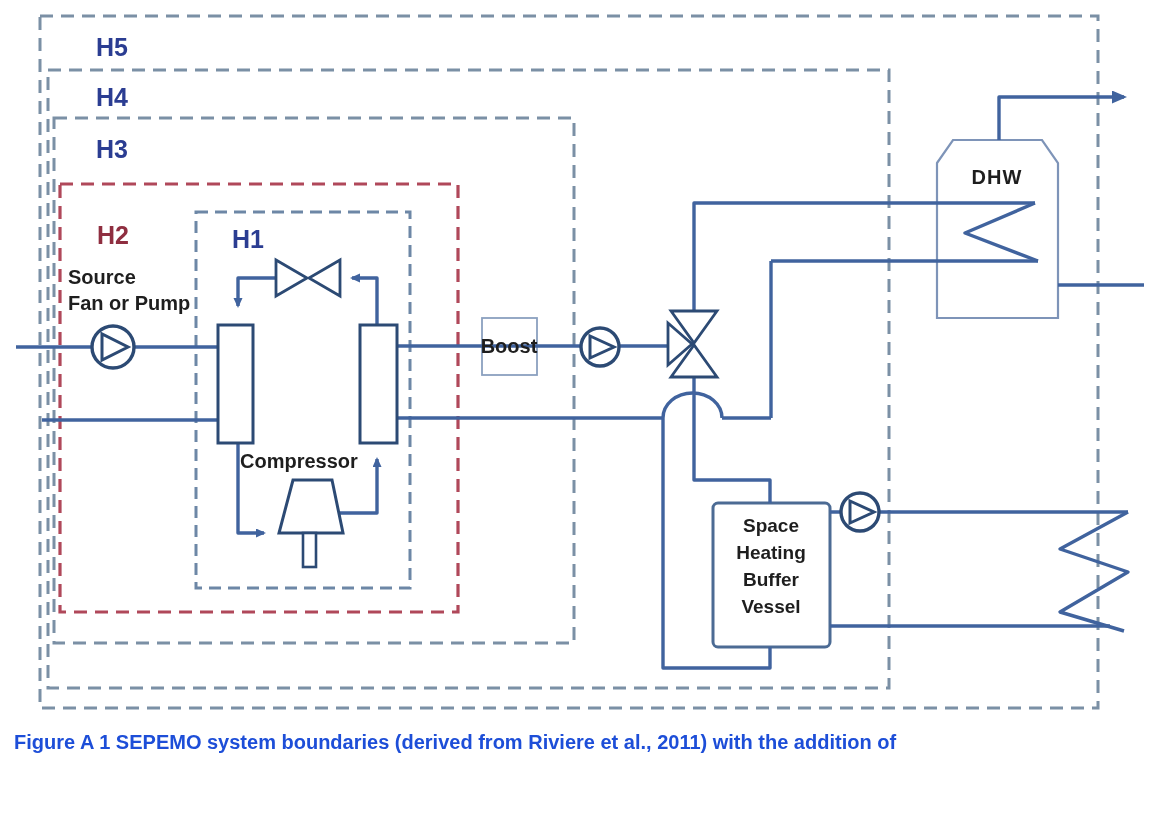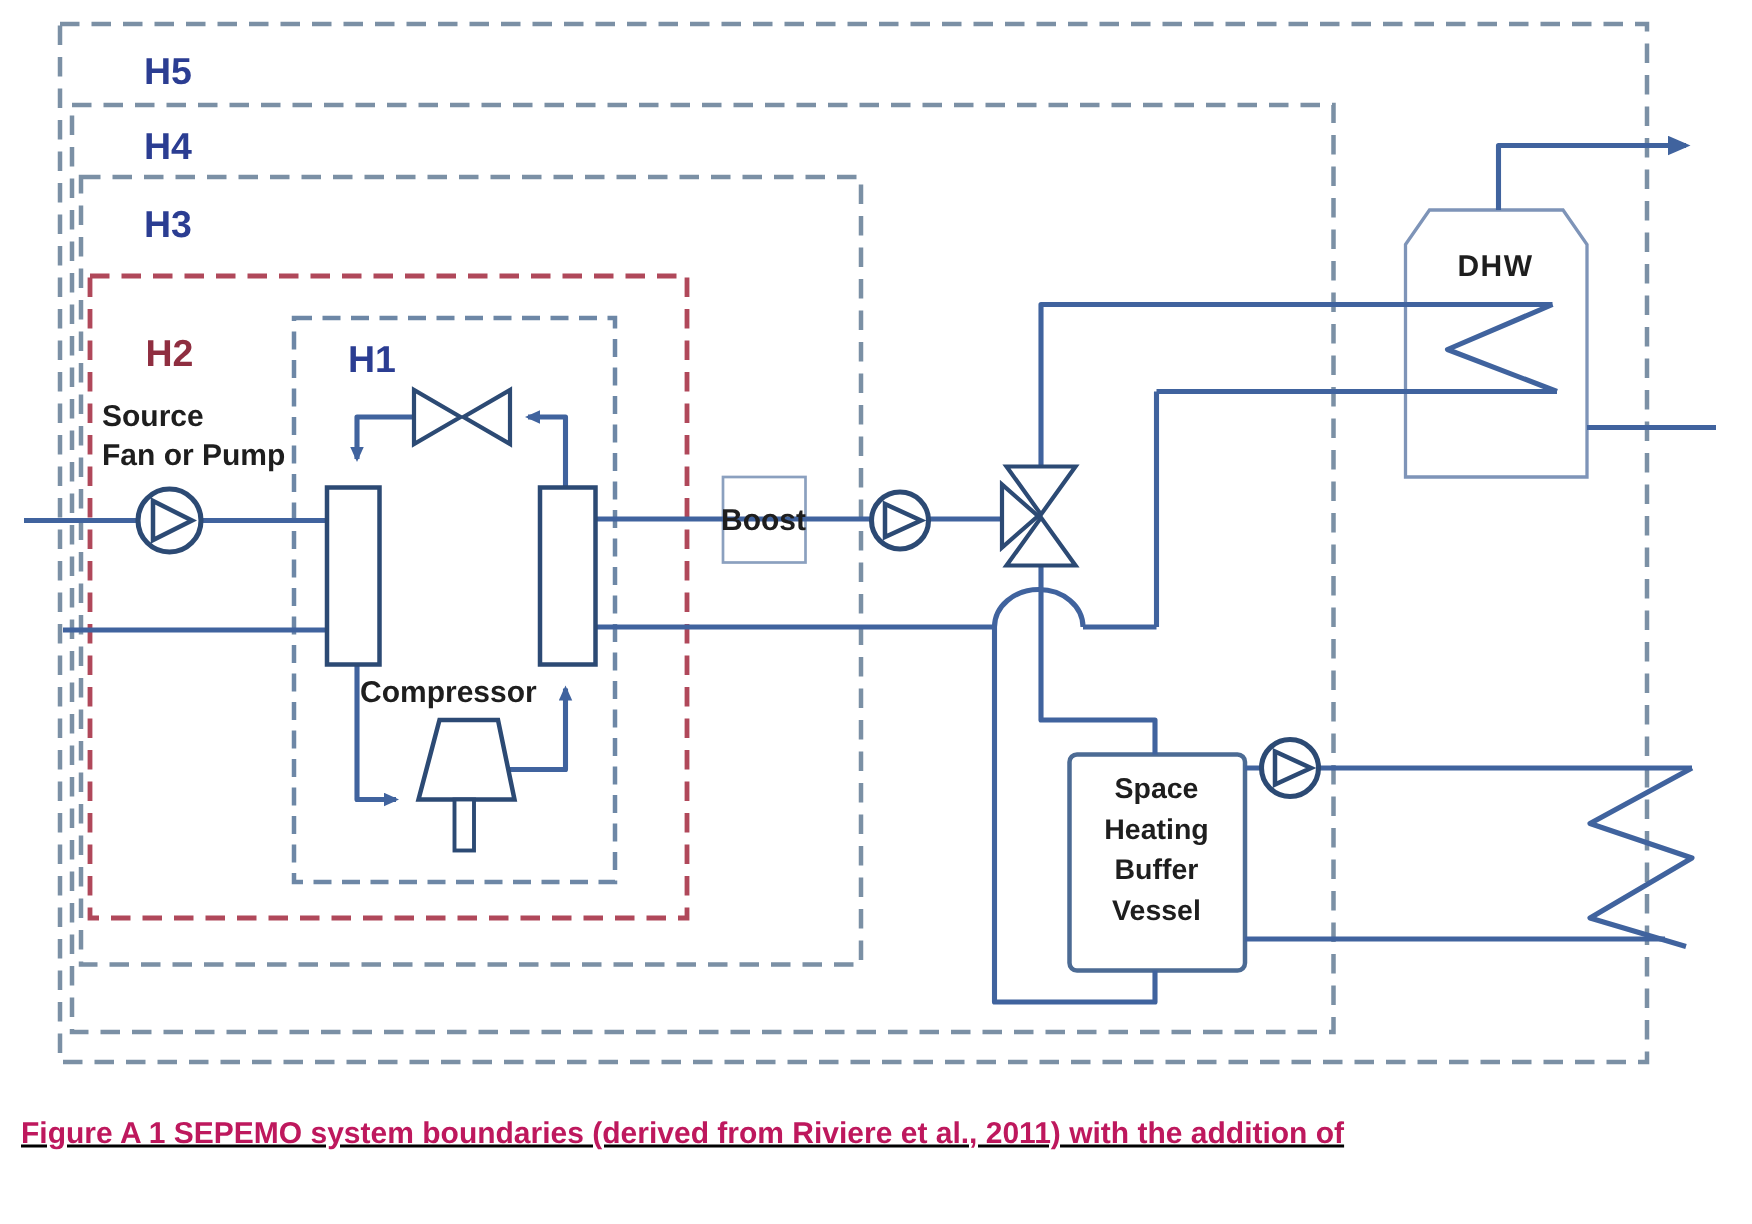--- a/index.html
+++ b/index.html
@@ -2,21 +2,21 @@
 <html><head>
 <meta charset="utf-8">
 <style>
   html, body {
     margin: 0; padding: 0;
     background: #ffffff;
     width: 1168px; height: 816px;
     overflow: hidden;
     font-family: "Liberation Sans", sans-serif;
   }
-  .page { width: 1100px; height: 816px; position: relative; text-decoration: underline; }
+  .page { width: 1100px; height: 816px; position: relative; }
   svg { display: block; }
 
   
   .bnd      { fill: none; stroke: #7b90a5; stroke-width: 3;   stroke-dasharray: 13 8; }
   .bnd-h1   { fill: none; stroke: #6d87a6; stroke-width: 3;   stroke-dasharray: 12 7; }
   .bnd-red  { fill: none; stroke: #b0485a; stroke-width: 3.2; stroke-dasharray: 13 8; }
 
   
   .pipe { fill: none; stroke: #40639e; stroke-width: 3.4; stroke-linejoin: round; }
 
@@ -27,22 +27,21 @@
   .vesselbox { fill: #ffffff; stroke: #4c6b94; stroke-width: 3; }
 
   
   text { font-family: "Liberation Sans", sans-serif; }
   .hlabel     { font-size: 25px; font-weight: bold; fill: #2b3d92; }
   .hlabel-red { font-size: 25px; font-weight: bold; fill: #8f2e40; }
   .complabel  { font-size: 20px; font-weight: 600; fill: #1e1e1e; }
   .complabel-sm { font-size: 19px; font-weight: 600; fill: #1e1e1e; }
 
   .caption {
-    margin-top: 14px;
-    color: #be185d;
+    color: #1d4ed8;
     font-size: 20px;
     font-weight: bold;
     line-height: 25px;
   }
   .caption .l1 { padding-left: 14px; }
   .caption .l2 { padding-left: 4px; }
 </style>
 </head>
 <body>
 

